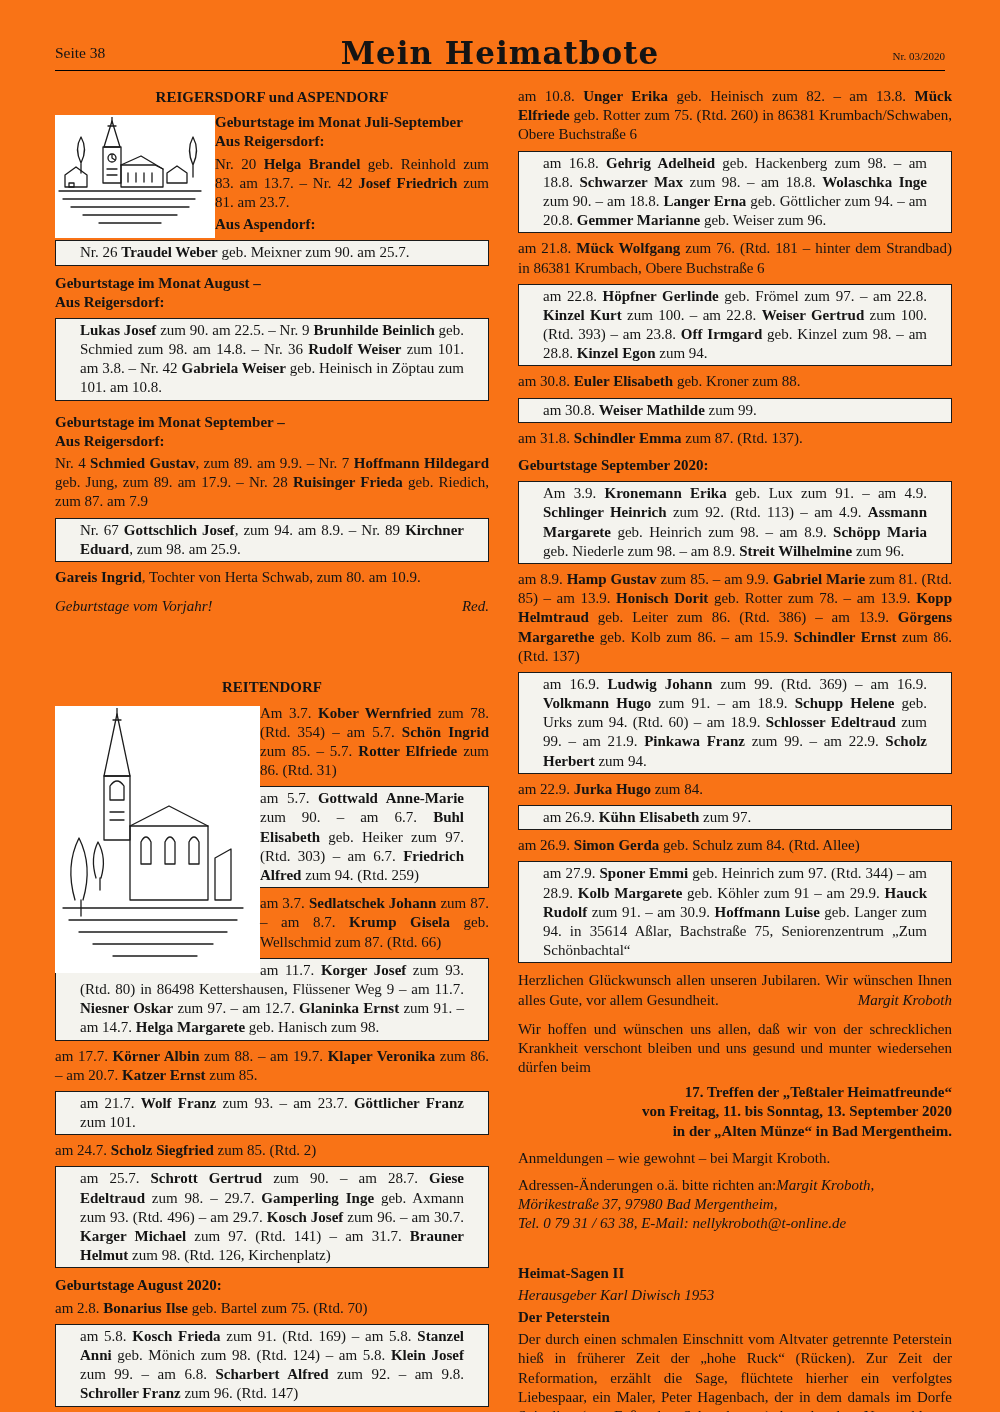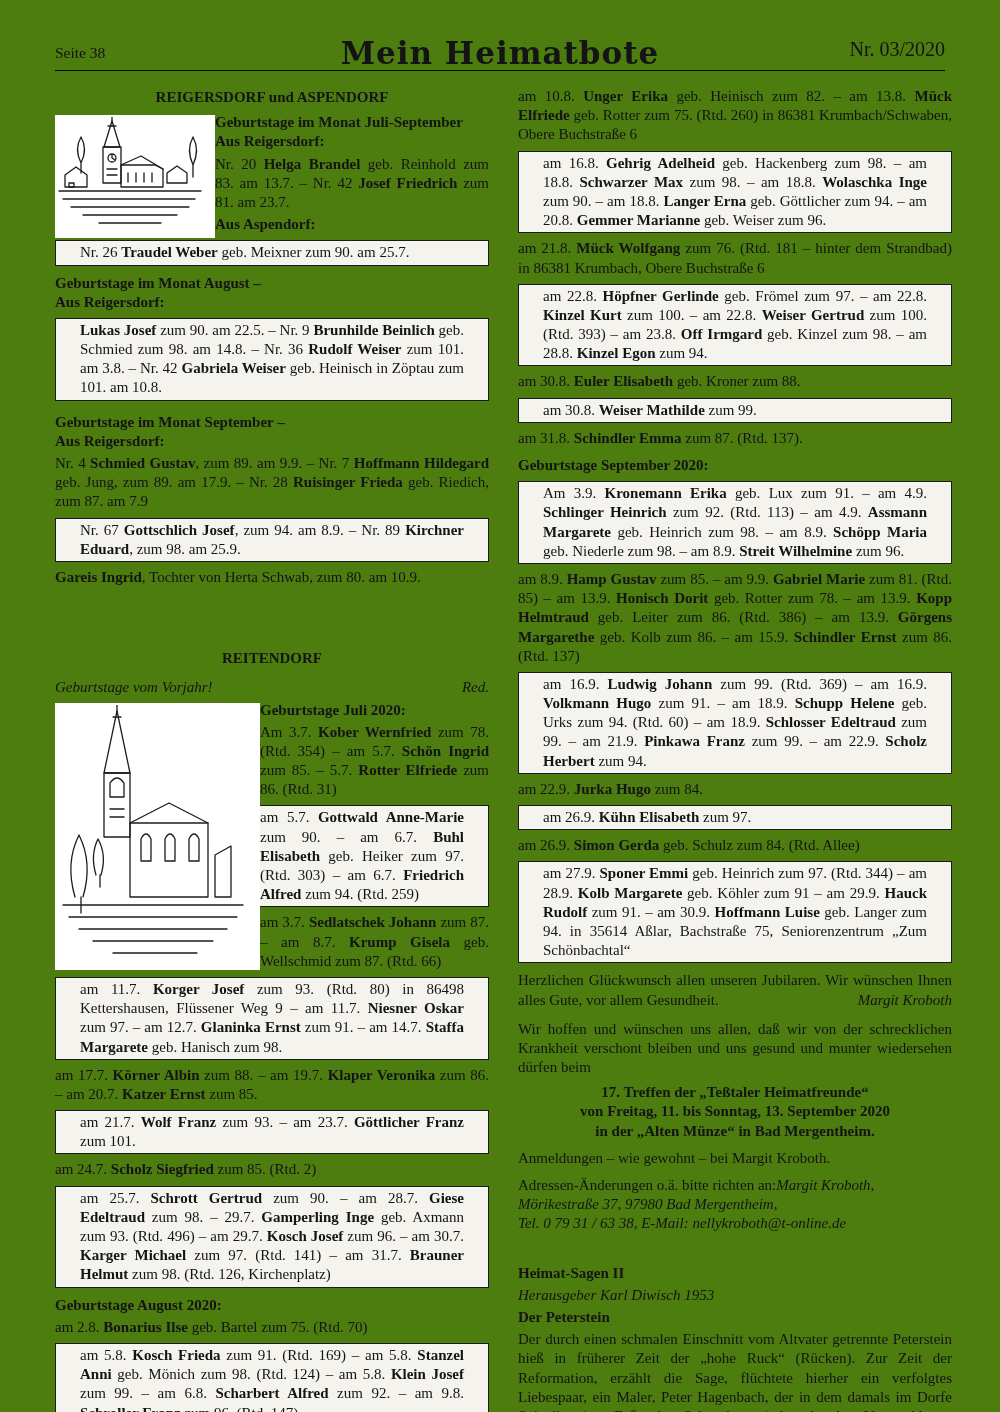--- a/index.html
+++ b/index.html
@@ -2,36 +2,36 @@
 <html><head>
 <meta charset="utf-8">
 <style>
   html,body{margin:0;padding:0}
   body{
     width:1000px;height:1412px;background:#ffffff;color:#141414;
     font-family:"Liberation Serif","DejaVu Serif",serif;
     font-size:15px;line-height:1.28;
   }
   .page{position:relative;width:1000px;height:1412px;box-sizing:border-box;
-        padding:24px 55px 0;overflow:hidden;background:#4d7c0f}
+        padding:24px 55px 0;overflow:hidden;background:#f97316}
   .header{position:relative;height:46px;border-bottom:1.6px solid #000}
   .page-num{position:absolute;left:0;bottom:7px;font-size:15.5px}
-  .issue{position:absolute;right:0;bottom:7px;font-size:20px}
+  .issue{position:absolute;right:0;bottom:7px;font-size:11px}
   .masthead{
     position:absolute;left:50%;bottom:1px;transform:translateX(-50%);
     font-family:"DejaVu Serif",serif;font-weight:700;
     font-size:31px;letter-spacing:1px;white-space:nowrap;line-height:1;
   }
   .columns{display:flex;gap:29px;margin-top:13px}
   .col{width:434px;min-width:434px}
   .block{margin:3px 0;text-align:justify}
   .h1{text-align:center;margin:4px 0 6px}
   .box{border:1px solid #1a1a1a;background:#f4f3ee;padding:2px 24px;margin:6px 0}
   .split{display:flex;justify-content:space-between;text-align:left}
-  .align-center{text-align:center}
+  .align-center{text-align:right}
   .align-right{}
   .clear{clear:both}
   .b{font-weight:700}
   .i{font-style:italic}
   .fr{float:right}
   .fl{float:left}
   .float-img{float:left;background:#fff;padding:2px 10px 3px 0;margin:2px 0}
   svg{display:block}
 </style>
 </head>
@@ -70,48 +70,47 @@
         <div class="block p"><span class="b">Geburtstage im Monat Juli-September</span><br><span class="b">Aus Reigersdorf:</span></div>
         <div class="block p"><span>Nr. 20 </span><span class="b">Helga Brandel</span><span> geb. Reinhold zum 83. am 13.7. – Nr. 42 </span><span class="b">Josef Friedrich</span><span> zum 81. am 23.7.</span></div>
         <div class="block p" style=""><span class="b">Aus Aspendorf:</span></div>
         <div class="block box"><span>Nr. 26 </span><span class="b">Traudel Weber</span><span> geb. Meixner zum 90. am 25.7.</span></div>
         <div class="block p clear" style="margin-top: 8px;"><span class="b">Geburtstage im Monat August –</span><br><span class="b">Aus Reigersdorf:</span></div>
         <div class="block box"><span class="b">Lukas Josef</span><span> zum 90. am 22.5. – Nr. 9 </span><span class="b">Brunhilde Beinlich</span><span> geb. Schmied zum 98. am 14.8. – Nr. 36 </span><span class="b">Rudolf Weiser</span><span> zum 101. am 3.8. – Nr. 42 </span><span class="b">Gabriela Weiser</span><span> geb. Heinisch in Zöptau zum 101. am 10.8.</span></div>
         <div class="block p" style="margin-top: 12px;"><span class="b">Geburtstage im Monat September –</span><br><span class="b">Aus Reigersdorf:</span></div>
         <div class="block p"><span>Nr. 4 </span><span class="b">Schmied Gustav</span><span>, zum 89. am 9.9. – Nr. 7 </span><span class="b">Hoffmann Hildegard</span><span> geb. Jung, zum 89. am 17.9. – Nr. 28 </span><span class="b">Ruisinger Frieda</span><span> geb. Riedich, zum 87. am 7.9</span></div>
         <div class="block box"><span>Nr. 67 </span><span class="b">Gottschlich Josef</span><span>, zum 94. am 8.9. – Nr. 89 </span><span class="b">Kirchner Eduard</span><span>, zum 98. am 25.9.</span></div>
         <div class="block p" style="margin-top: 6px;"><span class="b">Gareis Ingrid</span><span>, Tochter von Herta Schwab, zum 80. am 10.9.</span></div>
-        <div class="block h1" style="margin-top: 62px;"><span class="b">REITENDORF</span></div>
         <div class="block split" style="margin-top: 10px;">
           <span><span class="i">Geburtstage vom Vorjahr!</span></span>
           <span><span class="i">Red.</span></span>
         </div>
+        <div class="block h1" style="margin-top: 62px;"><span class="b">REITENDORF</span></div>
         <div class="float-img">
   <svg width="195" height="262" viewBox="0 0 195 262" aria-hidden="true">
     <g fill="none" stroke="#1c1c1c" stroke-width="1.3" stroke-linejoin="round" stroke-linecap="round">
       <path d="M62 6 l13 62 h-26 z"></path>
       <path d="M62 0 v8 M58 12 h8"></path>
       <path d="M49 68 h26 v64 h-26 z"></path>
       <path d="M55 78 q7 -10 14 0 v14 h-14 z"></path>
       <path d="M55 104 h14 M55 112 h14"></path>
       <path d="M75 118 h78 v74 h-78 z"></path>
       <path d="M75 118 l39 -20 l39 20"></path>
       <path d="M86 134 q5 -10 10 0 v22 h-10 z M110 134 q5 -10 10 0 v22 h-10 z M134 134 q5 -10 10 0 v22 h-10 z"></path>
       <path d="M160 150 l16 -9 v51 h-16 z"></path>
       <path d="M20 192 q-10 -34 4 -62 q14 28 4 62 M26 192 v16"></path>
       <path d="M41 170 q-6 -20 2 -36 q9 16 3 36 M45 170 v12"></path>
       <path d="M8 200 h180 M14 212 h168 M24 224 h148 M38 236 h120 M58 248 h84"></path>
     </g>
   </svg>
 </div>
-        <div class="block p"><span class="b">Geburtstage Juli 2020:</span></div>
         <div class="block p"><span>Am 3.7. </span><span class="b">Kober Wernfried</span><span> zum 78. (Rtd. 354) – am 5.7. </span><span class="b">Schön Ingrid</span><span> zum 85. – 5.7. </span><span class="b">Rotter Elfriede</span><span> zum 86. (Rtd. 31)</span></div>
         <div class="block box"><span>am 5.7. </span><span class="b">Gottwald Anne-Marie</span><span> zum 90. – am 6.7. </span><span class="b">Buhl Elisabeth</span><span> geb. Heiker zum 97. (Rtd. 303) – am 6.7. </span><span class="b">Friedrich Alfred</span><span> zum 94. (Rtd. 259)</span></div>
         <div class="block p"><span>am 3.7. </span><span class="b">Sedlatschek Johann</span><span> zum 87. – am 8.7. </span><span class="b">Krump Gisela</span><span> geb. Wellschmid zum 87. (Rtd. 66)</span></div>
-        <div class="block box"><span>am 11.7. </span><span class="b">Korger Josef</span><span> zum 93. (Rtd. 80) in 86498 Kettershausen, Flüssener Weg 9 – am 11.7. </span><span class="b">Niesner Oskar</span><span> zum 97. – am 12.7. </span><span class="b">Glaninka Ernst</span><span> zum 91. – am 14.7. </span><span class="b">Staffa Margarete</span><span> geb. Hanisch zum 98.</span></div>
+        <div class="block box"><span>am 11.7. </span><span class="b">Korger Josef</span><span> zum 93. (Rtd. 80) in 86498 Kettershausen, Flüssener Weg 9 – am 11.7. </span><span class="b">Niesner Oskar</span><span> zum 97. – am 12.7. </span><span class="b">Glaninka Ernst</span><span> zum 91. – am 14.7. </span><span class="b">Helga Margarete</span><span> geb. Hanisch zum 98.</span></div>
         <div class="block p"><span>am 17.7. </span><span class="b">Körner Albin</span><span> zum 88. – am 19.7. </span><span class="b">Klaper Veronika</span><span> zum 86. – am 20.7. </span><span class="b">Katzer Ernst</span><span> zum 85.</span></div>
         <div class="block box"><span>am 21.7. </span><span class="b">Wolf Franz</span><span> zum 93. – am 23.7. </span><span class="b">Göttlicher Franz</span><span> zum 101.</span></div>
         <div class="block p"><span>am 24.7. </span><span class="b">Scholz Siegfried</span><span> zum 85. (Rtd. 2)</span></div>
         <div class="block box"><span>am 25.7. </span><span class="b">Schrott Gertrud</span><span> zum 90. – am 28.7. </span><span class="b">Giese Edeltraud</span><span> zum 98. – 29.7. </span><span class="b">Gamperling Inge</span><span> geb. Axmann zum 93. (Rtd. 496) – am 29.7. </span><span class="b">Kosch Josef</span><span> zum 96. – am 30.7. </span><span class="b">Karger Michael</span><span> zum 97. (Rtd. 141) – am 31.7. </span><span class="b">Brauner Helmut</span><span> zum 98. (Rtd. 126, Kirchenplatz)</span></div>
         <div class="block p clear" style="margin-top: 8px;"><span class="b">Geburtstage August 2020:</span></div>
         <div class="block p"><span>am 2.8. </span><span class="b">Bonarius Ilse</span><span> geb. Bartel zum 75. (Rtd. 70)</span></div>
         <div class="block box"><span>am 5.8. </span><span class="b">Kosch Frieda</span><span> zum 91. (Rtd. 169) – am 5.8. </span><span class="b">Stanzel Anni</span><span> geb. Mönich zum 98. (Rtd. 124) – am 5.8. </span><span class="b">Klein Josef</span><span> zum 99. – am 6.8. </span><span class="b">Scharbert Alfred</span><span> zum 92. – am 9.8. </span><span class="b">Schroller Franz</span><span> zum 96. (Rtd. 147)</span></div>
       </div>
     <div class="col">
         <div class="block p"><span>am 10.8. </span><span class="b">Unger Erika</span><span> geb. Heinisch zum 82. – am 13.8. </span><span class="b">Mück Elfriede</span><span> geb. Rotter zum 75. (Rtd. 260) in 86381 Krumbach/Schwaben, Obere Buchstraße 6</span></div>

